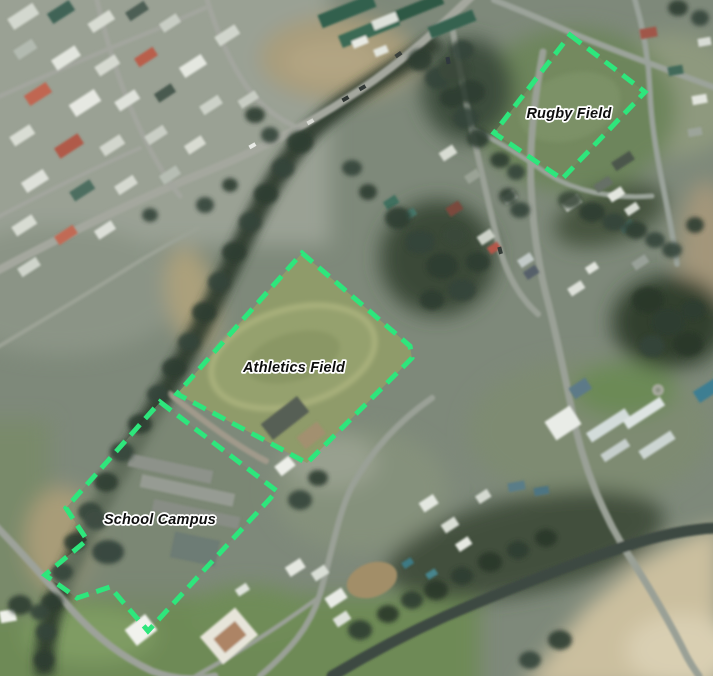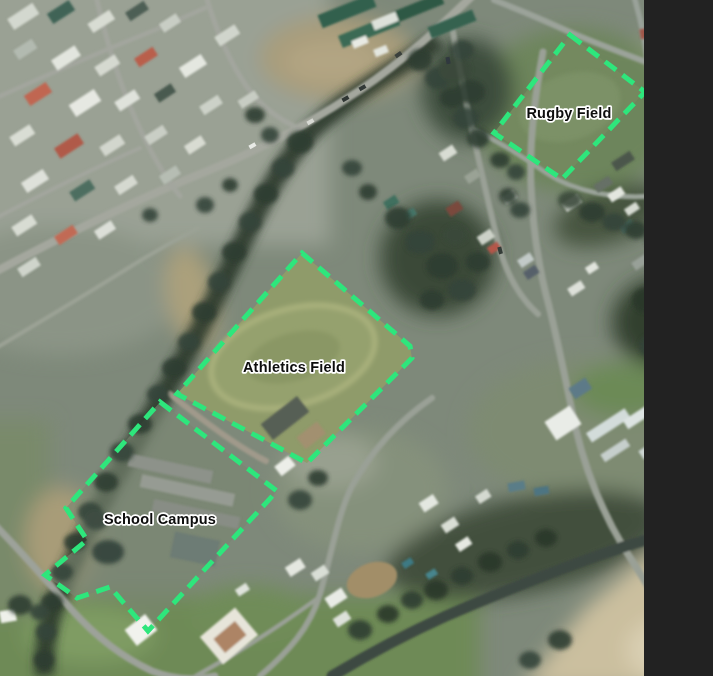--- a/index.html
+++ b/index.html
@@ -1,20 +1,21 @@
 <!DOCTYPE html>
 <html style="--boundary: #2ee67c; --labelfill: #0d0d0d; --labelhalo: #ffffff;"><head>
 <meta charset="utf-8">
 <style>
   html,body{margin:0;padding:0;background:#222;}
   .map-frame{
     position:relative;
-    width:644px;height:676px;
+    width:713px;height:676px;
     overflow:hidden;
     font-family:"Liberation Sans",sans-serif;
+    font-style:italic;
   }
   .map-frame svg{display:block;}
   .boundary{
     fill:none;
     stroke:var(--boundary,#2ee67c);
     stroke-width:5;
     stroke-dasharray:14 8;
     stroke-linejoin:miter;
   }
   .feature-label{

